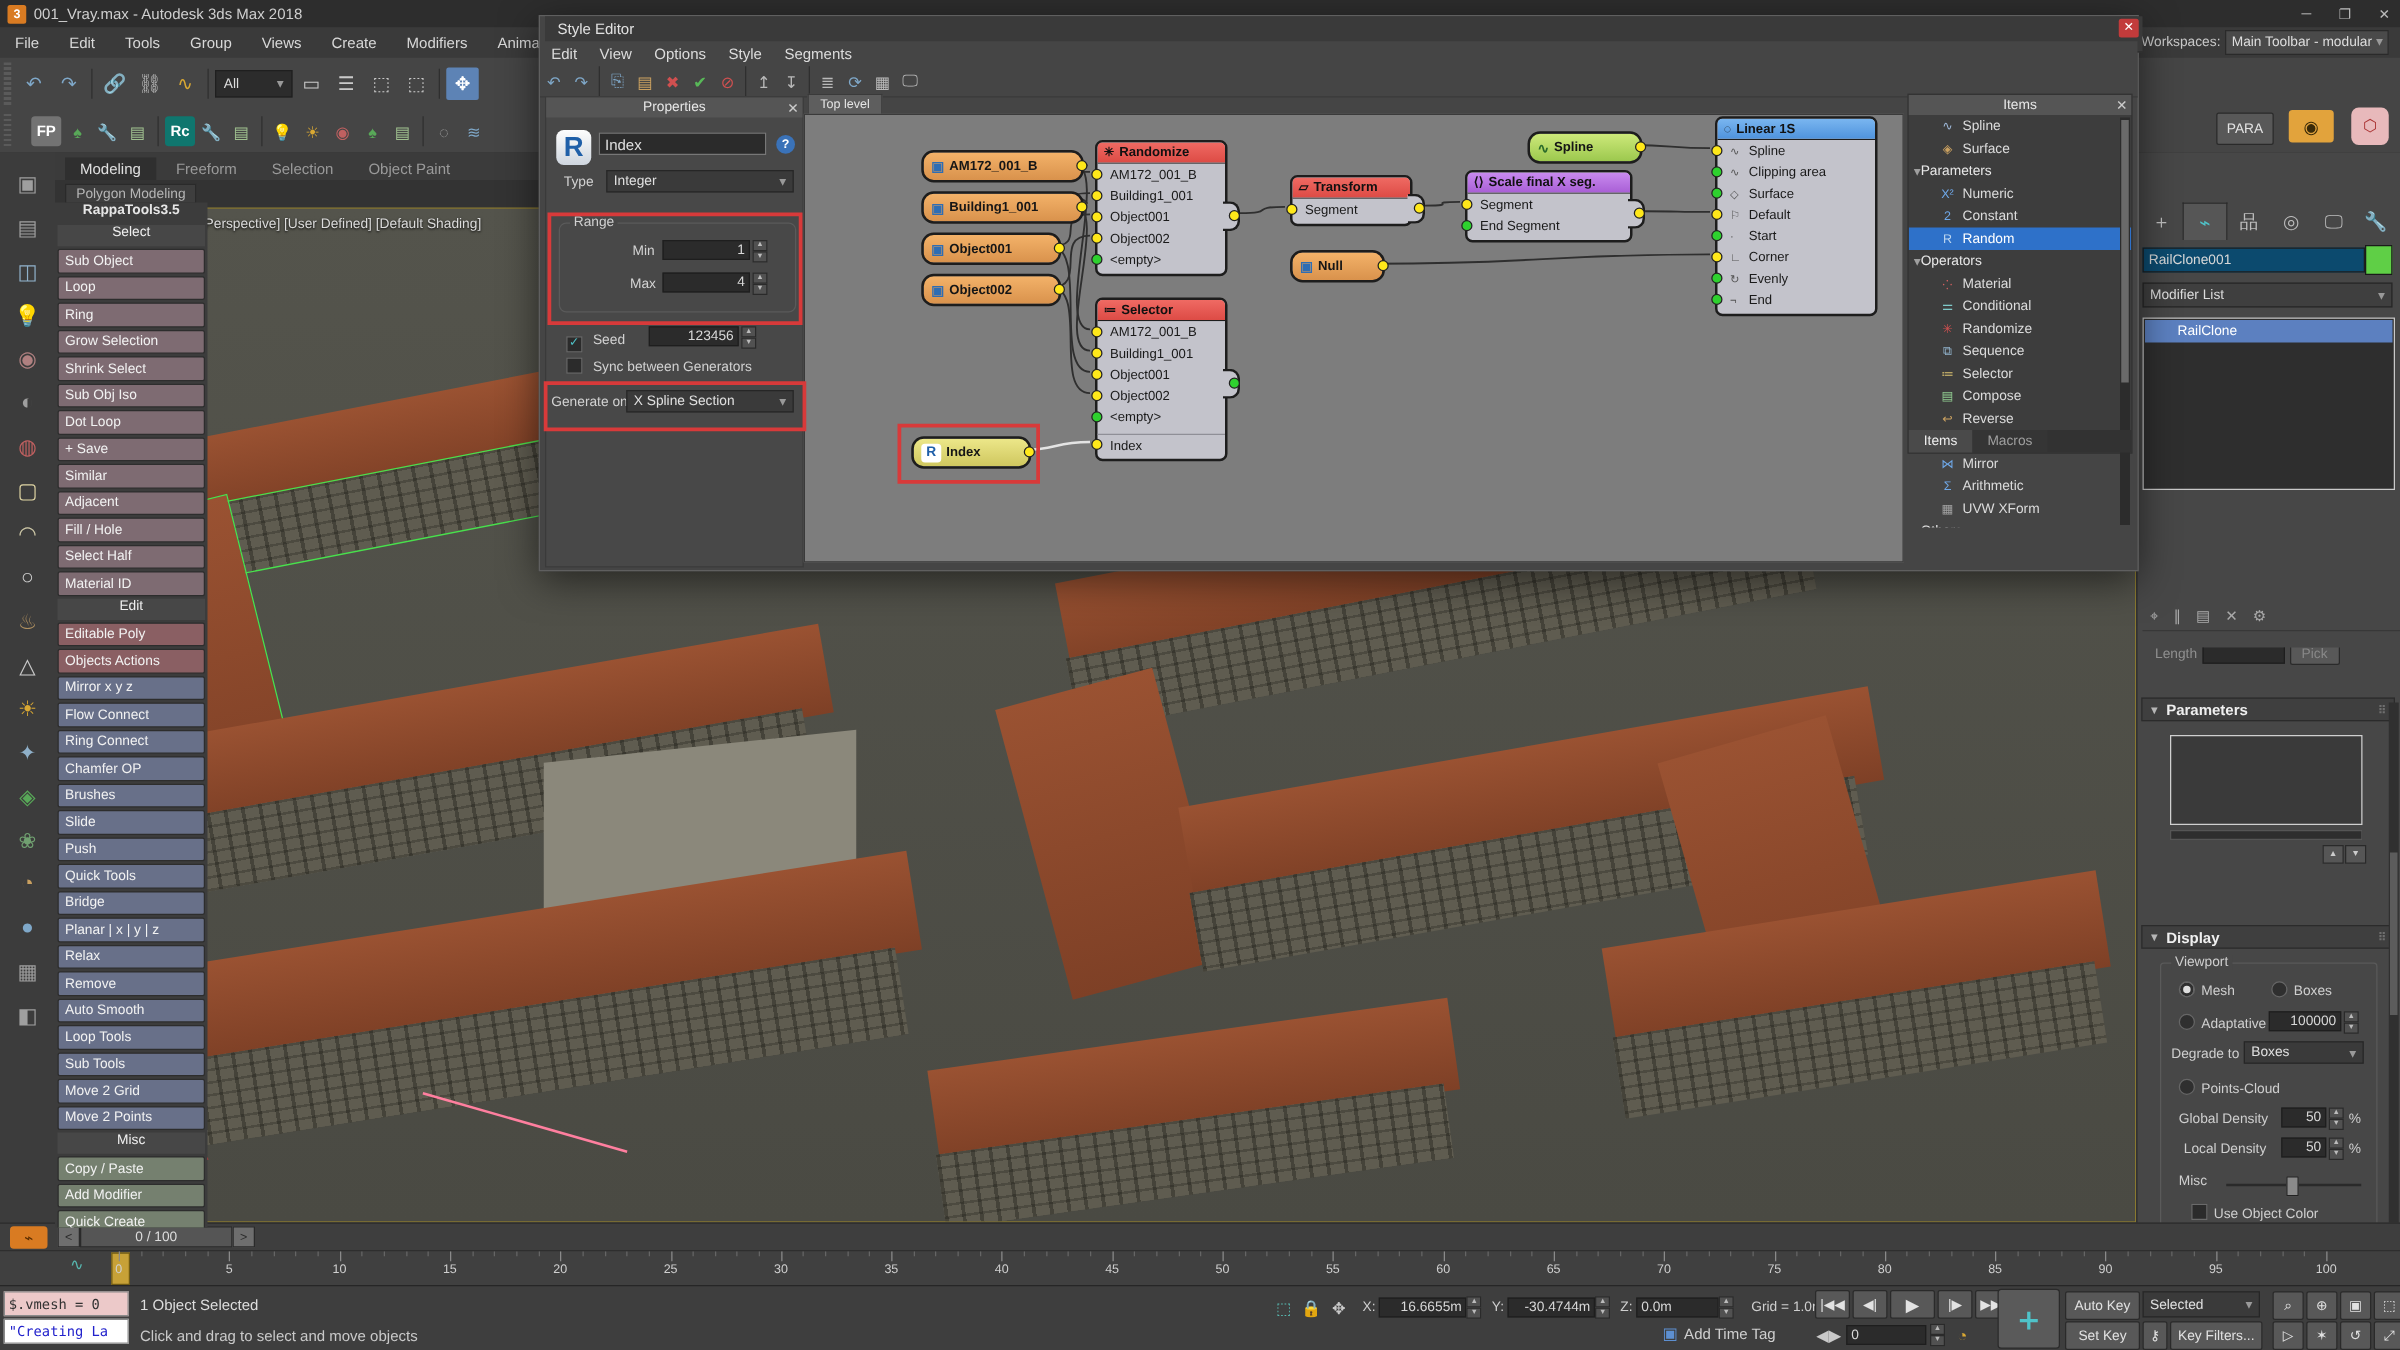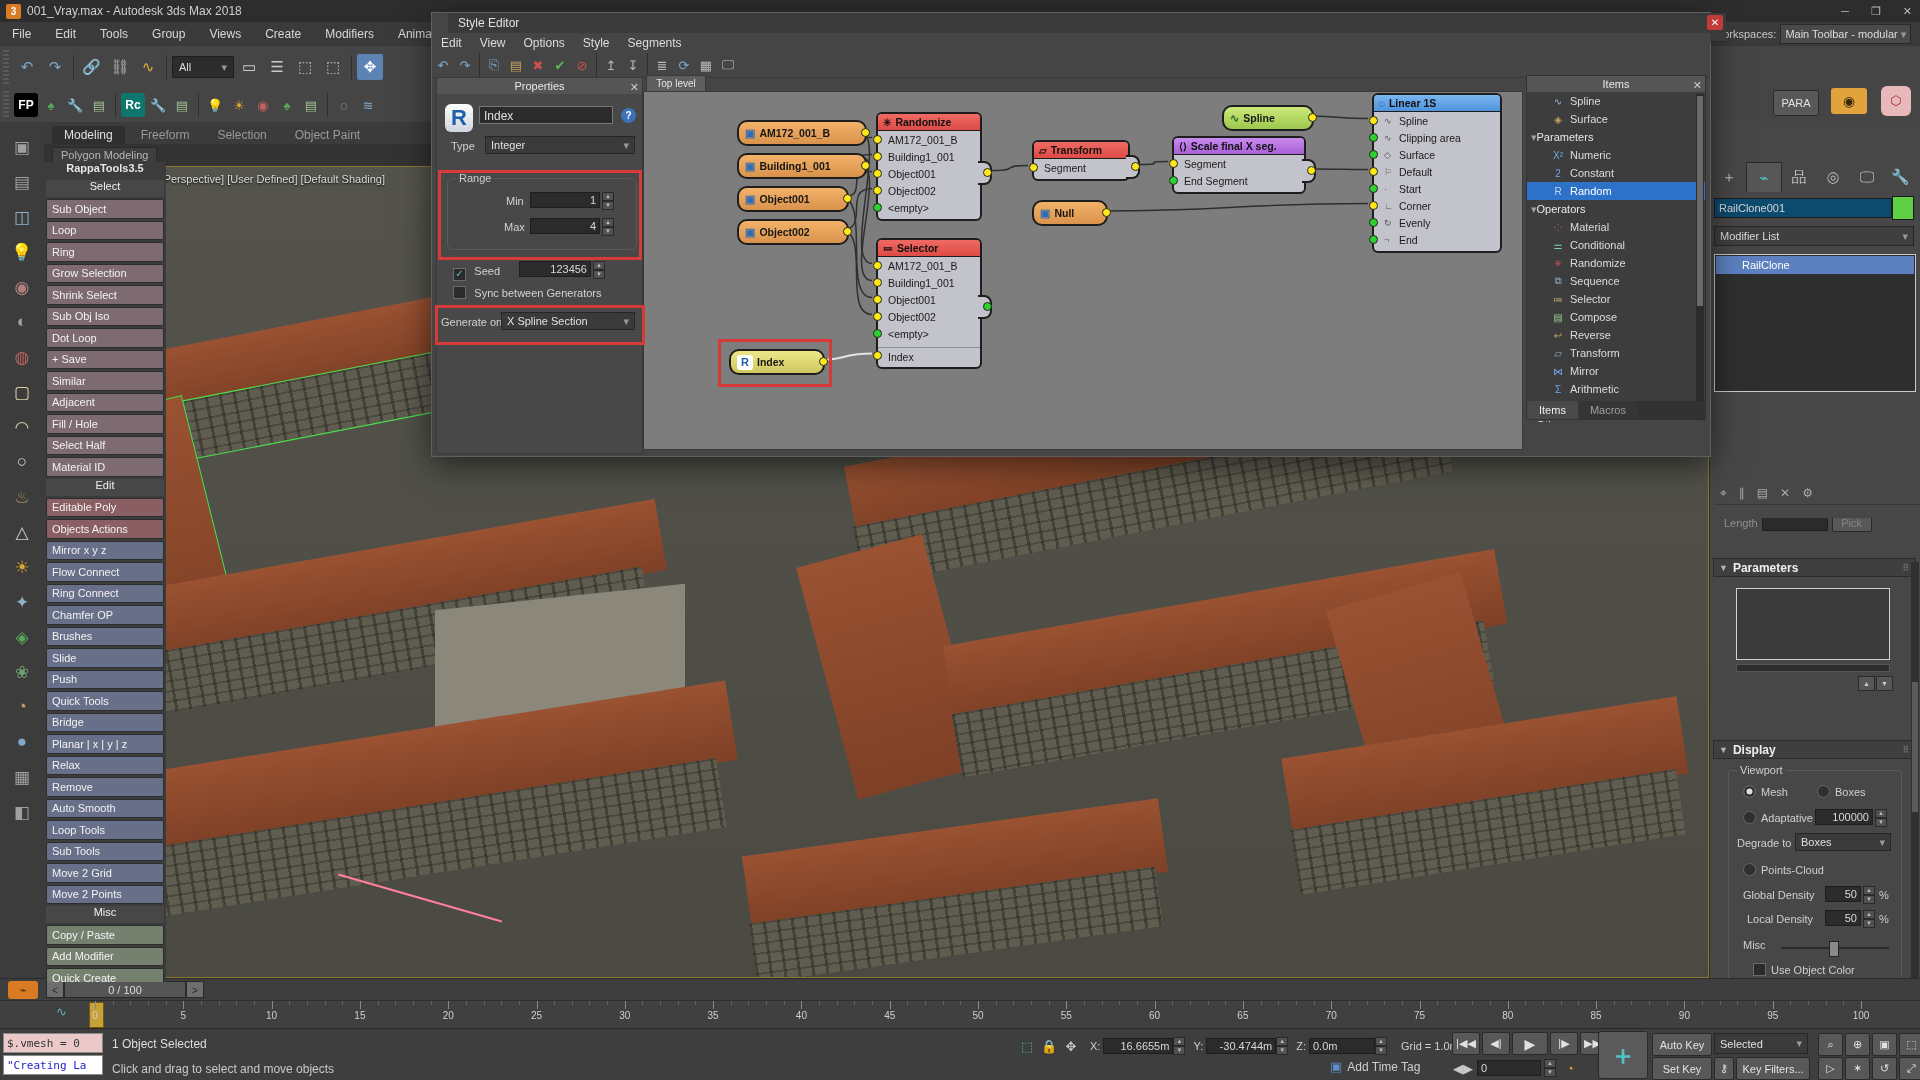--- a/index.html
+++ b/index.html
@@ -118,21 +118,21 @@
   .bbtn{background:#585858;border:1px solid #2a2a2a;border-radius:2px;color:#e2e2e2;font-size:11px;
         display:flex;align-items:center;justify-content:center;}
   #playrow{position:absolute;left:1452px;top:3px;display:flex;gap:2px;}
   #playrow .pb{width:26px;height:21px;}
   #bigkey{position:absolute;left:1598px;top:2px;width:48px;height:46px;background:#5a5a5a;border:1px solid #2a2a2a;border-radius:3px;
           color:#4fc3c9;font-size:26px;display:flex;align-items:center;justify-content:center;font-weight:bold;}
   .navico{width:23px;height:21px;}
   
   #se{left:431px;top:12px;width:1278px;height:443px;background:#454545;border:1px solid #5f5f5f;
       box-shadow:0 8px 30px rgba(0,0,0,.55);z-index:20;}
-  #se-title{position:absolute;left:16px;top:0;width:100%;height:29px;background:#3a3a3a;border-bottom:1px solid #2c2c2c;box-sizing:border-box;}
+  #se-title{position:absolute;left:4px;top:0;width:100%;height:29px;background:#3a3a3a;border-bottom:1px solid #2c2c2c;box-sizing:border-box;}
   #se-title .t{margin-left:10px;font-size:12px;color:#e2e2e2;line-height:20px;}
   #se-close{position:absolute;right:3px;top:2px;width:16px;height:15px;background:#c23b3b;color:#fff;
             font-size:10px;text-align:center;line-height:15px;border-radius:2px;}
   #se-menu{position:absolute;left:0;top:20px;width:100%;height:20px;display:flex;align-items:center;background:#454545;}
   #se-menu span{padding:0 9px;font-size:12px;color:#dcdcdc;}
   #se-tools{position:absolute;left:0;top:40px;width:100%;height:24px;display:flex;align-items:center;background:#454545;border-bottom:1px solid #3a3a3a;}
   #se-props{position:absolute;left:4px;top:64px;width:205px;height:375px;background:#484848;border:1px solid #3a3a3a;}
   .pphead{position:absolute;left:0;top:0;width:100%;height:16px;background:#555;font-size:11px;color:#e8e8e8;text-align:center;line-height:16px;}
   .pphead .x{position:absolute;right:3px;top:1px;color:#ccc;}
   #ricon{position:absolute;left:8px;top:26px;width:28px;height:28px;background:linear-gradient(180deg,#fdfdfd,#cfd6df);
@@ -141,21 +141,21 @@
          color:#e0e0e0;font-size:12px;line-height:18px;padding-left:4px;box-sizing:border-box;}
   #phelp{position:absolute;right:6px;top:30px;width:15px;height:15px;border-radius:50%;background:#3a72b8;color:#fff;
          font-size:10px;text-align:center;line-height:15px;font-weight:bold;}
   .plab{position:absolute;font-size:11px;color:#d2d2d2;}
   .pdrop{position:absolute;background:#3a3a3a;border:1px solid #262626;color:#e0e0e0;font-size:11px;
          display:flex;align-items:center;justify-content:space-between;padding:0 5px;box-sizing:border-box;height:18px;}
   .redbox{position:absolute;border:3px solid #d83a3a;z-index:30;pointer-events:none;}
   #se-canvas{position:absolute;left:211px;top:78px;width:880px;height:359px;background:#7d7d7d;border:1px solid #3a3a3a;box-sizing:border-box;overflow:hidden;}
   #toplevel{position:absolute;left:214px;top:62px;width:58px;height:16px;background:#5e5e5e;border:1px solid #3a3a3a;
             border-bottom:none;color:#e6e6e6;font-size:10px;text-align:center;line-height:16px;}
-  #se-items{position:absolute;left:1094px;top:62px;width:180px;height:345px;background:#3d3d3d;border:1px solid #333;box-sizing:border-box;}
+  #se-items{position:absolute;left:1094px;top:62px;width:180px;height:288px;background:#3d3d3d;border:1px solid #333;box-sizing:border-box;}
   #itemlist{position:absolute;left:0;top:16px;width:100%;height:330px;overflow:hidden;}
   .irow{height:18px;display:flex;align-items:center;font-size:11px;color:#dcdcdc;padding-left:24px;}
   .irow.grp{padding-left:4px;color:#e8e8e8;}
   .irow.sel{background:#2e71c9;color:#fff;}
   .iico{width:14px;height:12px;margin-right:5px;font-size:10px;display:inline-flex;align-items:center;justify-content:center;}
   #itabs{position:absolute;left:0;bottom:0;width:100%;height:18px;display:flex;background:#323232;}
   #itabs .itab{padding:0 12px;font-size:11px;line-height:18px;color:#9f9f9f;background:#353535;}
   #itabs .itab.on{background:#4a4a4a;color:#eee;}
   #iscroll{position:absolute;right:1px;top:18px;width:8px;height:326px;background:#2c2c2c;}
   #iscroll i{position:absolute;left:1px;top:2px;width:6px;height:210px;background:#6a6a6a;}
@@ -227,21 +227,21 @@
       </div>
       <div class="tico" style="color: rgb(201, 201, 201);">▭</div>
       <div class="tico" style="color: rgb(201, 201, 201);">☰</div>
       <div class="tico" style="color: rgb(201, 201, 201);">⬚</div>
       <div class="tico" style="color: rgb(201, 201, 201);">⬚</div>
       <div class="tsep"></div>
       <div class="tico active-blue">✥</div>
     </div>
   <div id="toolbar2" class="abs tbar">
       <div class="grip"></div>
-      <div class="btnsq" style="background: #000000;">FP</div>
+      <div class="btnsq" style="background: #737373; margin-left: 11px;">FP</div>
       <div class="tico sm" style="color: rgb(88, 168, 88);">♠</div>
       <div class="tico sm" style="color: rgb(185, 185, 185);">🔧</div>
       <div class="tico sm" style="color: rgb(159, 192, 143);">▤</div>
       <div class="tsep"></div>
       <div class="btnsq" style="background: #0f766e;">Rc</div>
       <div class="tico sm" style="color: rgb(185, 185, 185);">🔧</div>
       <div class="tico sm" style="color: rgb(159, 192, 143);">▤</div>
       <div class="tsep"></div>
       <div class="tico sm" style="color: rgb(87, 184, 176);">💡</div>
       <div class="tico sm" style="color: rgb(217, 168, 51);">☀</div>

